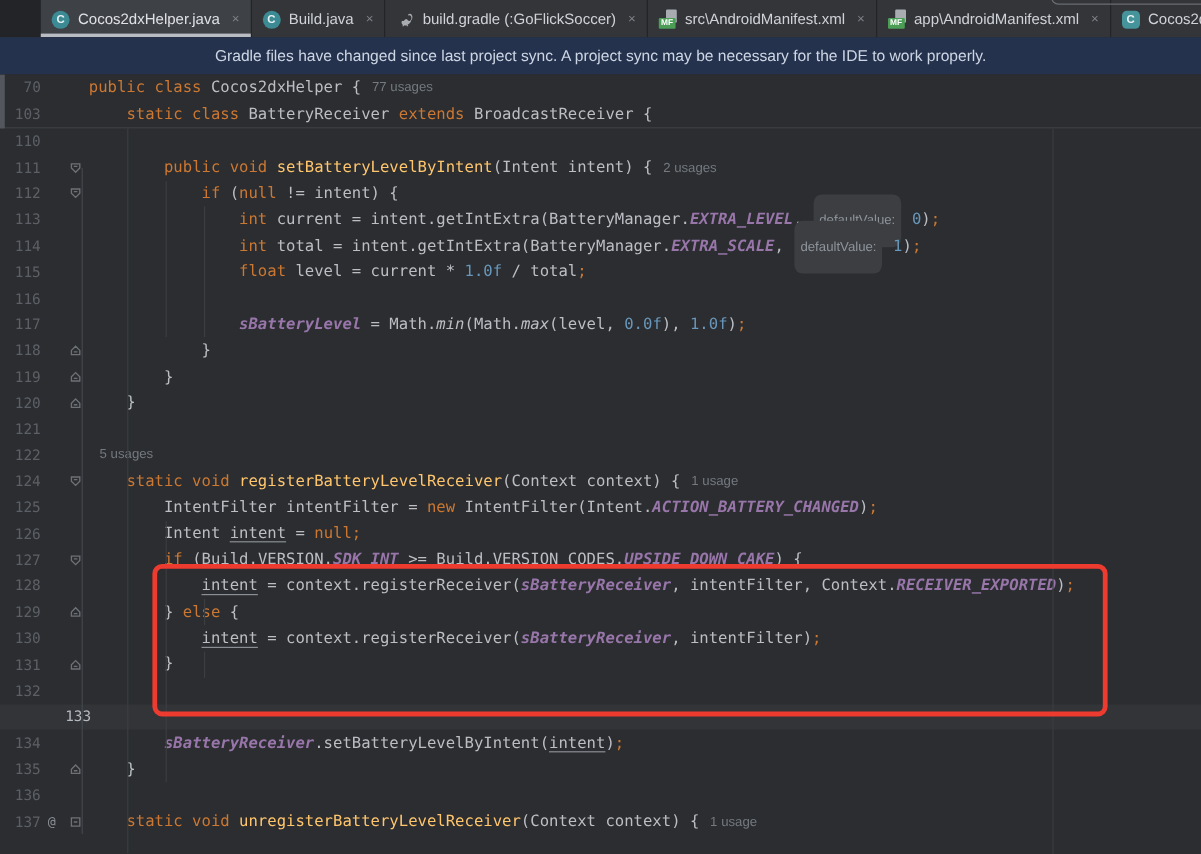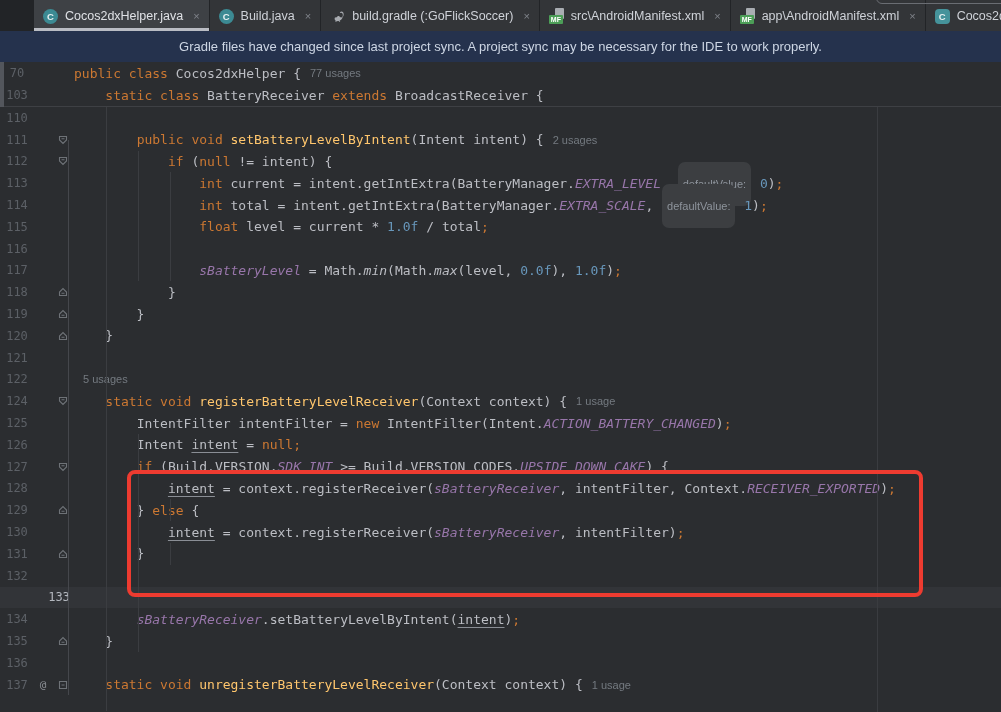--- a/index.html
+++ b/index.html
@@ -39,29 +39,29 @@
   
   .editor { position:absolute; left:0; top:62px; width:100%; height:650px;
          background:#2B2D30; overflow:hidden;
          font-family:"DejaVu Sans Mono", monospace; font-size:13px; }
   .sticky { position:absolute; left:0; top:0; width:100%; height:45px;
          background:#2B2D30; border-bottom:1px solid #3E4044; z-index:3; }
   .rows { position:absolute; left:0; top:45px; width:100%; }
   .row { display:flex; align-items:center; height:21.8px; width:100%; position:relative; }
   .sticky .row { height:22.3px; }
   .row.current { background:#323438;padding-left:42px; }
-  .gut-num { width:34px; flex:none; text-align:center; color:#5C6066; font-size:12px; }
+  .gut-num { width:34px; flex:none; text-align:right; color:#5C6066; font-size:12px; }
   .row.current .gut-num { color:#B4B8BF; }
   .gut-icon { width:18px; flex:none; text-align:center; color:#8C9096; font-size:11px; }
   .gut-fold { width:22px; flex:none; display:flex; align-items:center; justify-content:center; }
   .codeline { white-space:pre; color:#BCBEC4; flex:none; }
   .tok-kw { color:#CC7832; }
   .tok-txt { color:#BCBEC4; }
   .tok-method { color:#FFC66D; }
-  .tok-field { color:#9876AA; font-style:italic; }
+  .tok-field { color:#9876AA; font-style:italic;font-weight:bold; }
   .tok-fieldhl { color:#B092C4; font-style:italic; background:#515536; border-radius:2px; }
   .tok-num { color:#6897BB; }
   .tok-cmt { color:#7A7E85; }
   .tok-semi { color:#CC7832; }
   .tok-scall { color:#BCBEC4; font-style:italic; }
   .tok-underline { color:#BCBEC4; text-decoration:underline; text-underline-offset:3px;
                    text-decoration-color:#8A8E95; }
   .tok-phint { font-family:"Liberation Sans", sans-serif; font-size:11px; color:#8E949C;
                background:#3C3E41; border-radius:7px; padding:16px 5px; margin:0 1px; }
   .hint { font-family:"Liberation Sans", sans-serif; font-size:11px; color:#747A80;

